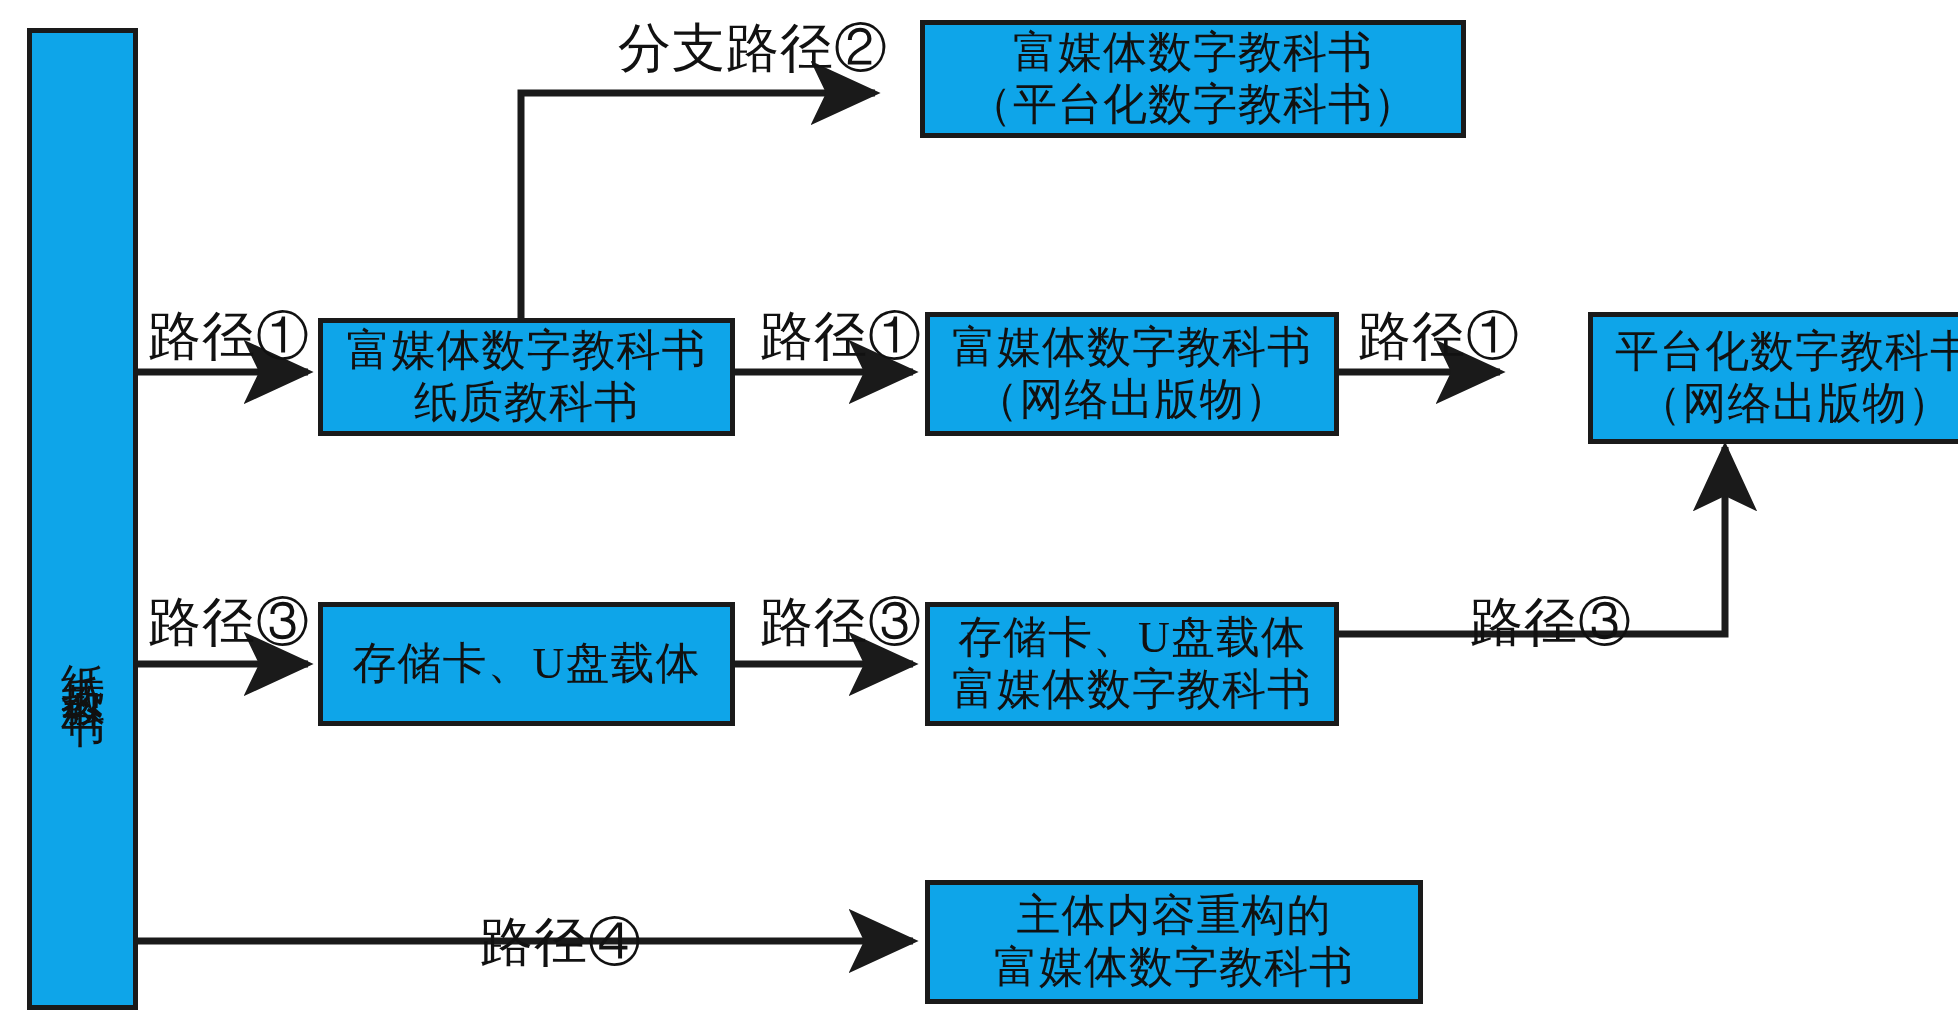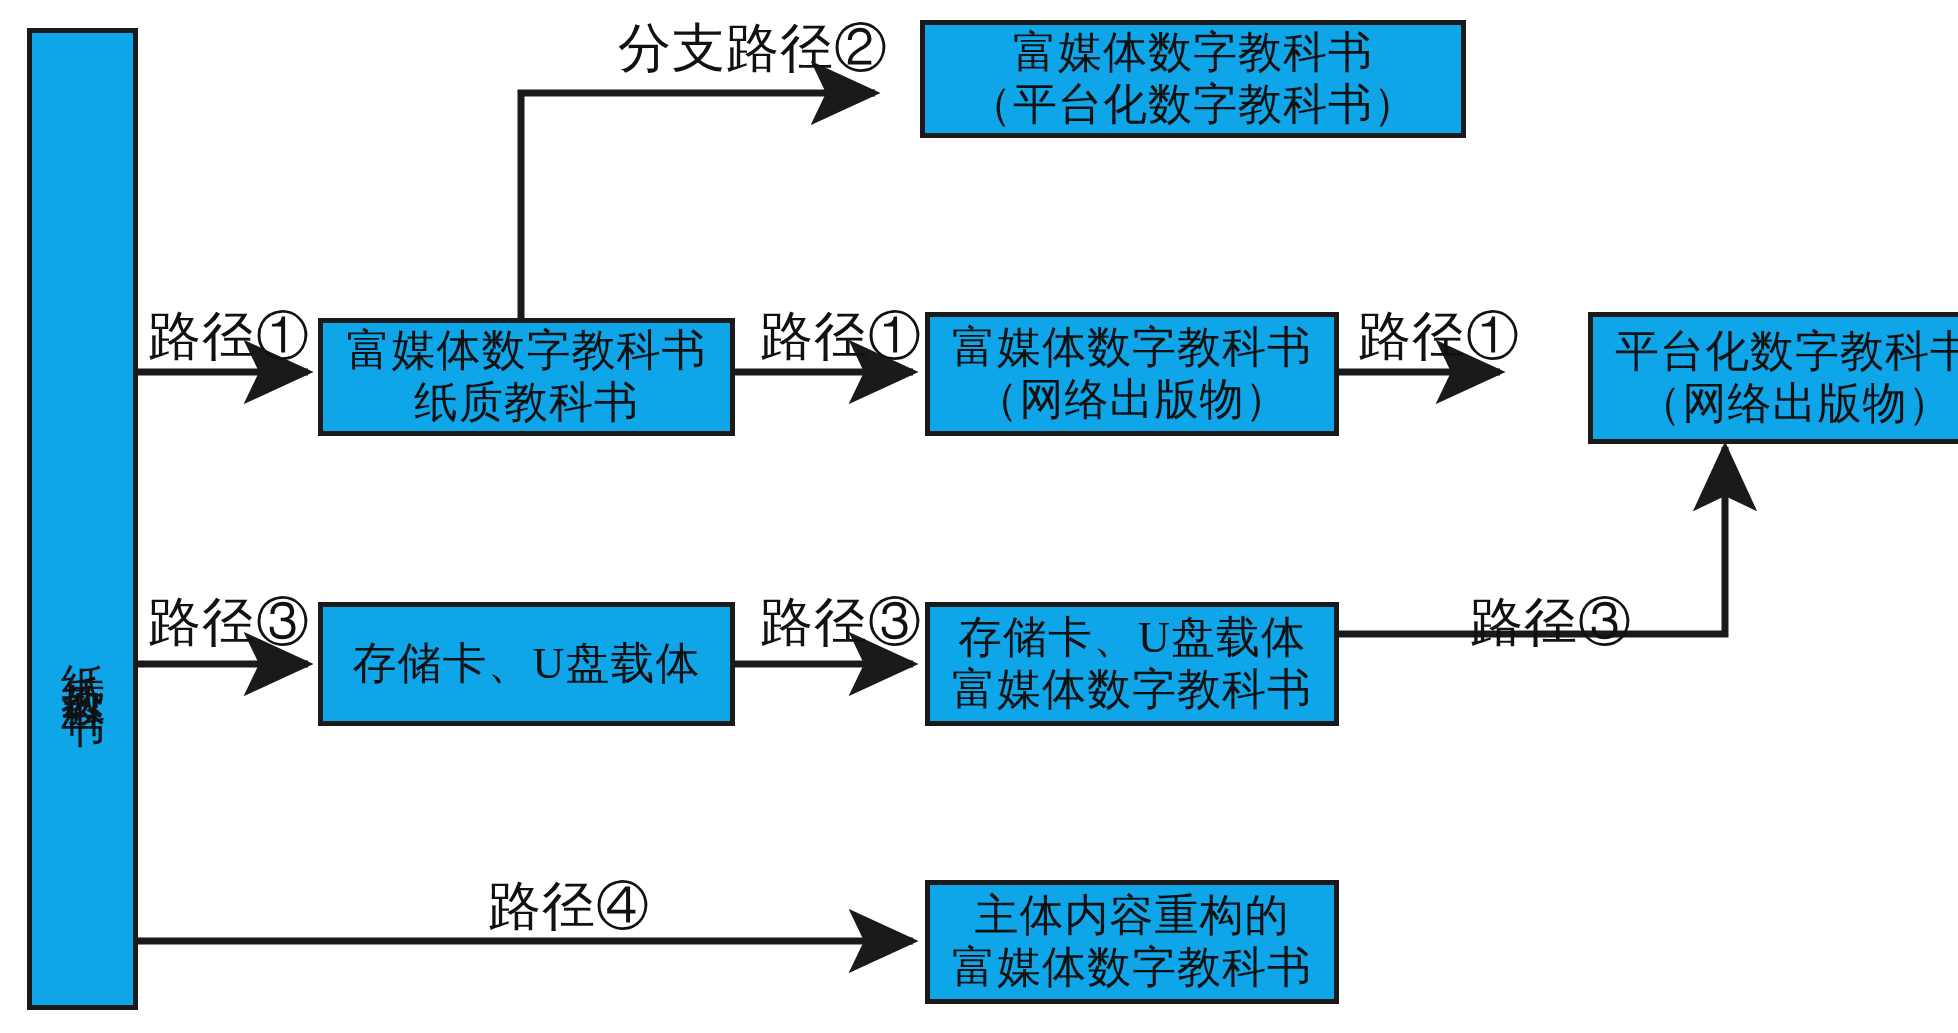--- a/index.html
+++ b/index.html
@@ -119,34 +119,34 @@
 
   <div class="node" style="left:318px; top:602px; width:417px; height:124px;">
     <span class="ln">存储卡、U盘载体</span>
   </div>
 
   <div class="node" style="left:925px; top:602px; width:414px; height:124px;">
     <span class="ln">存储卡、U盘载体</span>
     <span class="ln">富媒体数字教科书</span>
   </div>
 
-  <div class="node" style="left:925px; top:880px; width:414px; height:124px;">
+  <div class="node" style="left:925px; top:880px; width:498px; height:124px;">
     <span class="ln">主体内容重构的</span>
     <span class="ln">富媒体数字教科书</span>
   </div>
 
   <div class="edge-label" style="left:618px; top:22px;">分支路径②</div>
 
   <div class="edge-label" style="left:148px; top:310px;">路径①</div>
 
   <div class="edge-label" style="left:760px; top:310px;">路径①</div>
 
   <div class="edge-label" style="left:1358px; top:310px;">路径①</div>
 
   <div class="edge-label" style="left:148px; top:596px;">路径③</div>
 
   <div class="edge-label" style="left:760px; top:596px;">路径③</div>
 
   <div class="edge-label" style="left:1470px; top:596px;">路径③</div>
 
-  <div class="edge-label" style="left:480px; top:880px;margin-left:8px;">路径④</div>
+  <div class="edge-label" style="left:480px; top:916px;">路径④</div>
 
 </div>
 
 </body></html>

